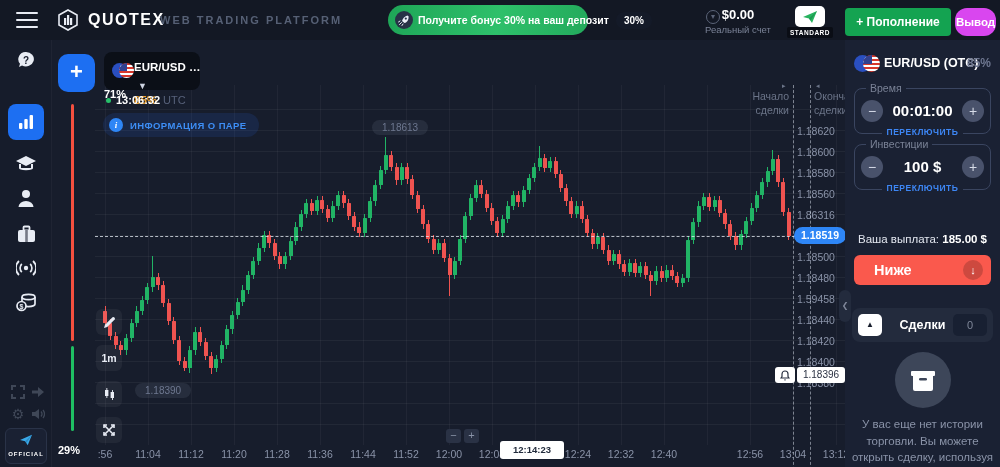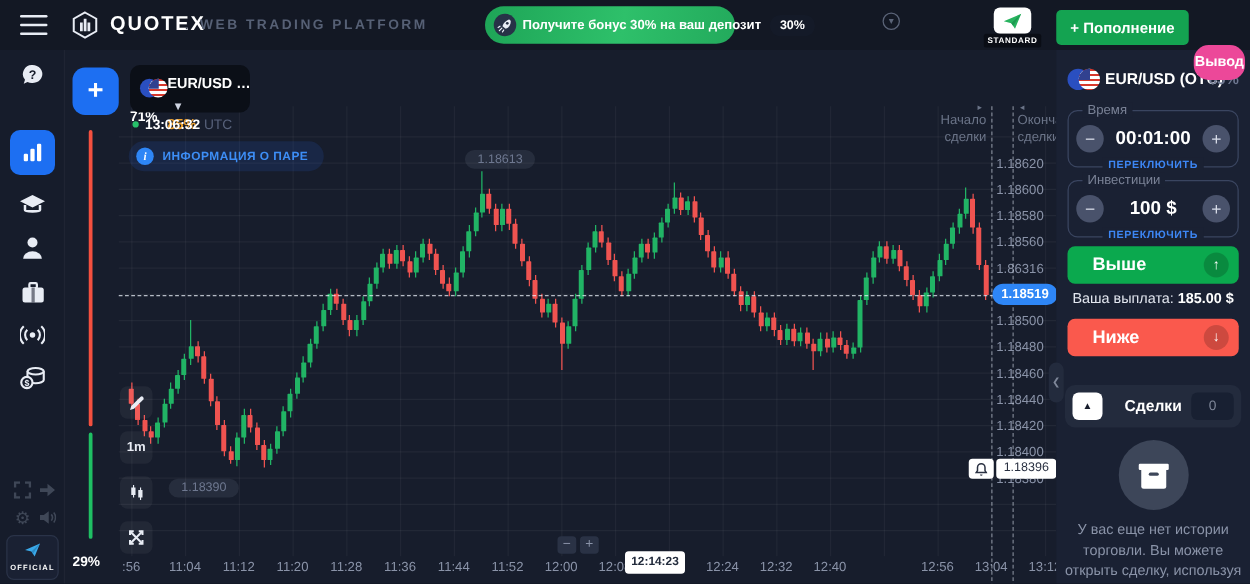--- a/index.html
+++ b/index.html
@@ -27,22 +27,22 @@
   #acct .bal { font-size:13px; font-weight:bold; }
   #acct .typ { font-size:9.5px; color:#7a8296; margin-top:2px; }
   #acct-chev { left:706px; top:10px; width:14px; height:14px; border-radius:50%; border:1.5px solid #5b6478;
                color:#5b6478; font-size:8px; line-height:12px; text-align:center; }
   #std-box { left:795px; top:6px; width:30px; height:21px; background:#fff; border-radius:5px;
              display:flex; align-items:center; justify-content:center; }
   #std-chip { left:787px; top:27px; width:46px; height:11px; background:#0a0d15; border-radius:2px;
               font-size:6.5px; font-weight:bold; letter-spacing:.5px; text-align:center; line-height:11px; }
   .btn-dep { left:845px; top:8px; width:106px; height:28px; background:#14a351; border:0; border-radius:4px;
              color:#fff; font-size:12px; font-weight:bold; cursor:pointer; font-family:inherit; }
-  .btn-wd  { left:955px; top:8px; width:41px; height:28px; background:#ec4899; border:0; border-radius:12px;
-             color:#fff; font-size:11.5px; font-weight:bold; cursor:pointer; font-family:inherit;margin-top:28px; }
+  .btn-wd  { left:955px; top:8px; width:41px; height:28px; background:#d946ef; border:0; border-radius:12px;
+             color:#fff; font-size:11.5px; font-weight:bold; cursor:pointer; font-family:inherit; }
 
   
   #sidebar { position:absolute; left:0; top:40px; width:52px; height:427px; background:#161c2b;
              border-right:1px solid rgba(255,255,255,.04); z-index:20; }
   .side-ic { position:absolute; left:14px; width:24px; height:24px; display:flex; align-items:center; justify-content:center; cursor:pointer; }
   #side-active { position:absolute; left:8px; top:64px; width:36px; height:36px; border-radius:8px; background:#1d6ff2;
                  display:flex; align-items:center; justify-content:center; cursor:pointer; }
   .mini-ic { position:absolute; width:16px; height:16px; color:#3f4757; display:flex; align-items:center; justify-content:center; cursor:pointer; font-size:14px; }
   #official { position:absolute; left:5px; top:388px; width:42px; height:36px; border:1px solid #2a3348; border-radius:6px;
               background:#1a2133; text-align:center; cursor:pointer; }
@@ -96,21 +96,21 @@
 
   #cur-line { position:absolute; left:43px; top:196px; width:750px; border-top:1px dashed rgba(235,240,248,.75); }
   #cur-badge { position:absolute; left:742px; top:187px; width:52px; height:17px; background:#2e86f6; border-radius:9px;
                font-size:10.5px; font-weight:bold; text-align:center; line-height:17px; }
   .vline { position:absolute; top:45px; height:400px; border-left:1px dashed rgba(220,228,240,.5); }
   .trade-mark { position:absolute; top:50px; width:52px; font-size:10.5px; color:#6b7488; line-height:1.3; }
   .trade-arrow { position:absolute; top:42px; font-size:7px; color:#6b7488; }
 
   .zoom-btn { position:absolute; top:389px; width:15px; height:14px; background:#2a3245; border-radius:3px;
               color:#8a93a8; font-size:11px; line-height:13px; text-align:center; cursor:pointer; }
-  #time-badge { position:absolute; left:448px; top:401px; width:48px; height:18px; background:#fff; border-radius:3px;
+  #time-badge { position:absolute; left:448px; top:401px; width:64px; height:18px; background:#fff; border-radius:3px;
                 color:#222b3c; font-size:9.5px; font-weight:bold; text-align:center; line-height:18px; }
 
   
   #panel { position:absolute; left:845px; top:40px; width:155px; height:427px; background:#1a2133; z-index:10; }
   #collapse { position:absolute; left:-6px; top:250px; width:12px; height:32px; background:#232b3d; border-radius:6px;
               color:#7f8799; font-size:8px; text-align:center; line-height:32px; cursor:pointer; }
   #p-asset { position:absolute; left:9px; top:14px; width:137px; height:20px; }
   #p-asset .nm { position:absolute; left:30px; top:2px; font-size:12.5px; font-weight:bold; }
   #p-asset .pct { position:absolute; right:0; top:2px; font-size:12px; font-weight:bold; color:#6f7891; }
   .fieldset { position:absolute; left:9px; width:137px; height:46px; border:1px solid #3a4560; border-radius:8px; }
@@ -164,20 +164,24 @@
         <path d="M13.5 5.5 C11 6 8.5 8.5 8 11 L10.5 13 C13 12.5 15 9.5 14.5 6.5 Z" fill="#e9eef7"></path>
         <circle cx="11.8" cy="8.6" r="1.1" fill="#273247"></circle>
         <path d="M7.5 12.5 L5.5 14.5 M9 14 L8 15.5 M6 11 L4.5 12" stroke="#e9eef7" stroke-width="1" stroke-linecap="round"></path>
           </svg>
       </span>
       <span class="txt">Получите бонус 30% на ваш депозит</span>
       <span class="chip">30%</span>
     </div>
 
     <div id="acct-chev" class="abs">▾</div>
+    <div id="acct" class="abs">
+      <div class="bal">$0.00</div>
+      <div class="typ">Реальный счет</div>
+    </div>
     <div id="std-box" class="abs">
       <svg width="16" height="14" viewBox="0 0 16 14">
           <path d="M1 7 L15 1 L10 13 L7 8.5 Z" fill="#28b35f"></path>
           <path d="M7 8.5 L15 1 L8.5 10.5 Z" fill="#1d9950"></path>
         </svg>
     </div>
     <div id="std-chip" class="abs">STANDARD</div>
     <button class="abs btn-dep">+ Пополнение</button>
     <button class="abs btn-wd">Вывод</button>
   </div>
@@ -558,21 +562,21 @@
       </div>
     <div id="plabels">
         <div class="price-lbl" style="top: 85px;">1.18620</div>
         <div class="price-lbl" style="top: 106px;">1.18600</div>
         <div class="price-lbl" style="top: 127px;">1.18580</div>
         <div class="price-lbl" style="top: 148px;">1.18560</div>
         <div class="price-lbl" style="top: 169px;">1.86316</div>
         <div class="price-lbl" style="top: 190px;">1.18520</div>
         <div class="price-lbl" style="top: 211px;">1.18500</div>
         <div class="price-lbl" style="top: 232px;">1.18480</div>
-        <div class="price-lbl" style="top: 253px;">1.18460</div>
+        <div class="price-lbl" style="top: 253px;">1.59458</div>
         <div class="price-lbl" style="top: 274px;">1.18440</div>
         <div class="price-lbl" style="top: 295px;">1.18420</div>
         <div class="price-lbl" style="top: 316px;">1.18400</div>
         <div class="price-lbl" style="top: 337px;">1.18380</div>
       </div>
     <div id="tlabels">
         <div class="time-lbl" style="left: 53px;">:56</div>
         <div class="time-lbl" style="left: 96px;">11:04</div>
         <div class="time-lbl" style="left: 139px;">11:12</div>
         <div class="time-lbl" style="left: 182px;">11:20</div>
@@ -674,23 +678,20 @@
     </div>
 
     <div class="fieldset" style="top:104px">
       <span class="legend">Инвестиции</span>
       <button class="stepper" style="left:6px">−</button>
       <div class="fs-val">100 $</div>
       <button class="stepper" style="right:6px">+</button>
       <div class="switch"><span>ПЕРЕКЛЮЧИТЬ</span></div>
     </div>
 
-    <button class="trade-btn" style="top:157px; background:#0ba94e">
-      <span>Выше</span><span class="circ">↑</span>
-    </button>
     <div id="payout">
       <span>Ваша выплата:</span>
       <b>185.00 $</b>
     </div>
     <button class="trade-btn" style="top:215px; background:#fa594d">
       <span>Ниже</span><span class="circ">↓</span>
     </button>
 
     <div id="trades-card">
       <div class="tgl">▲</div>

